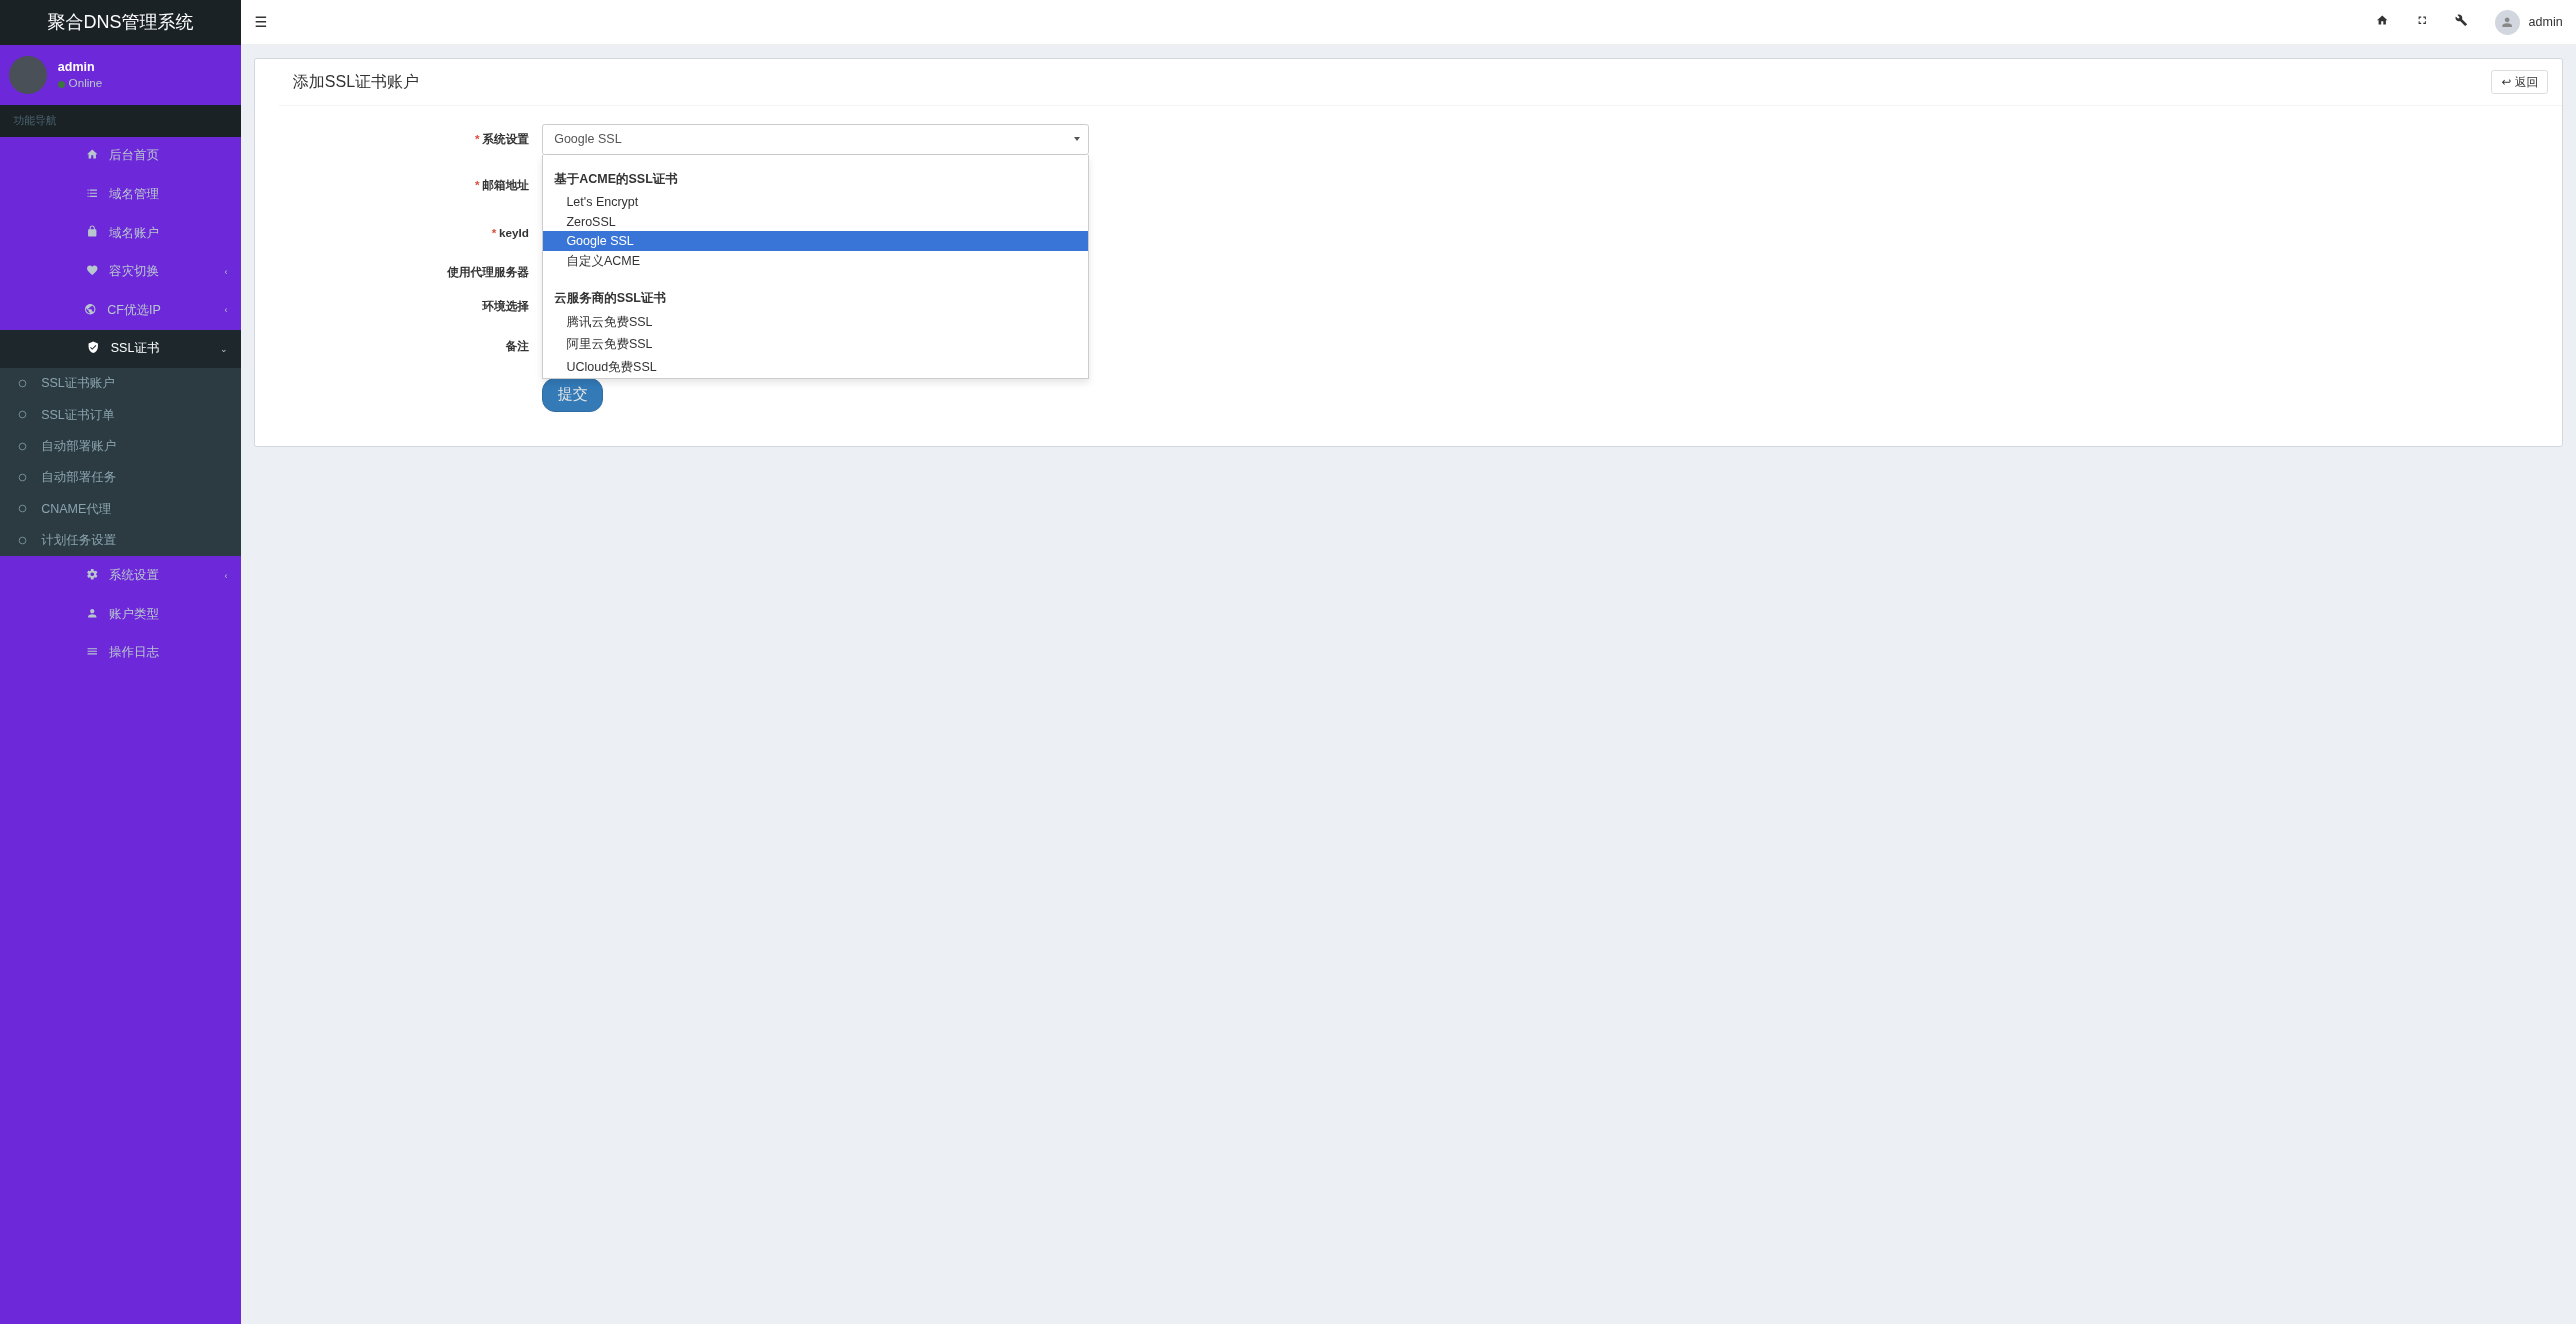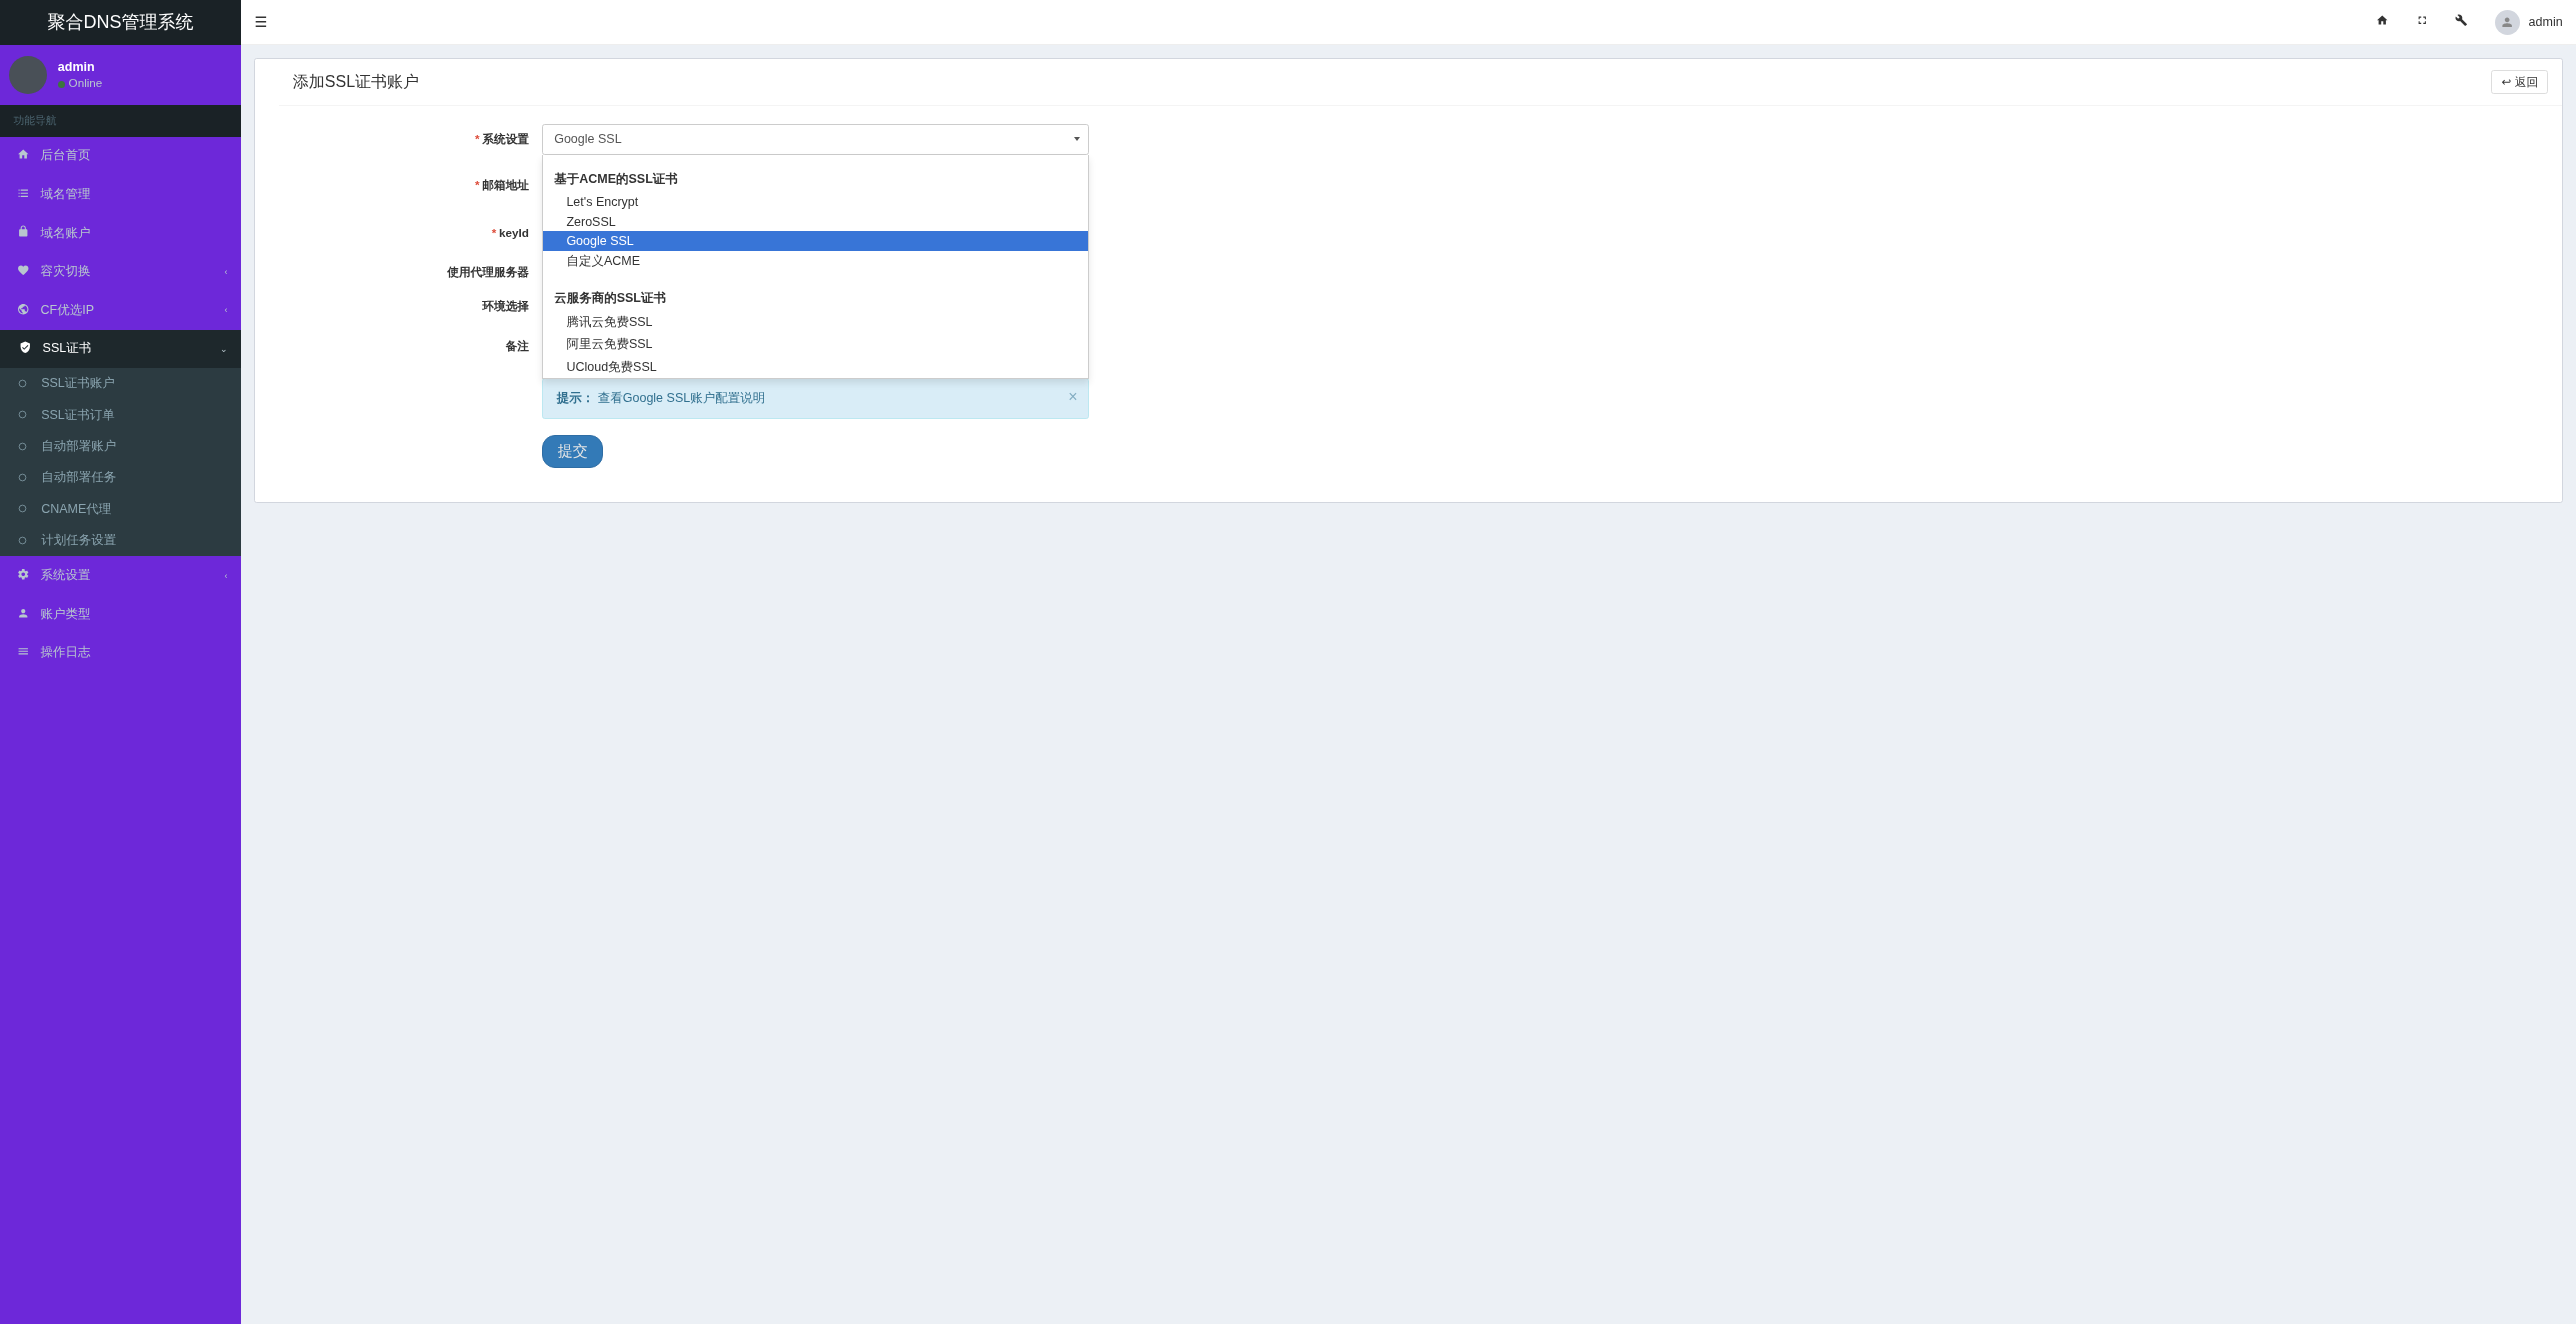--- a/index.html
+++ b/index.html
@@ -13,21 +13,21 @@
 .user-panel { padding: 10.8px 9px; display: flex; align-items: center; }
 .user-panel .image { width: 38px; height: 38px; border-radius: 50%; background: #495057; flex-shrink: 0; }
 .user-panel .info { padding-left: 10.8px; line-height: 1.3; }
 .user-panel .info .name { color: #fff; font-weight: 600; font-size: 12.5px; }
 .user-panel .info .status { color: #b8c7ce; font-size: 11.7px; }
 .user-panel .info .status .dot { display:inline-block; width:7.2px; height:7.2px; border-radius:50%; background:#3c763d; margin-right:3.6px; vertical-align: middle;}
 
 .sidebar-header { color: #4b646f; background: #1a2226; padding: 9px 13.4px; font-size: 10.8px; }
 
 .sidebar-menu { list-style: none; }
-.sidebar-menu > li > a { display: flex; align-items: center; padding: 10.8px 13.4px; color: #b8c7ce; text-decoration: none; font-size: 12.5px; position: relative; }
+.sidebar-menu > li > a { display: flex; align-items: center; padding: 10.8px 13.4px; color: #b8c7ce; text-decoration: none; font-size: 12.5px; position: relative; justify-content: center; }
 .sidebar-menu > li.active > a { background: #1e282c; color: #fff; border-left: 2.7px solid transparent; }
 .sidebar-menu .menu-icon { width: 20px; display: inline-block; text-align: center; margin-right: 7.2px; font-size: 12.5px; }
 .sidebar-menu .pull-right-icon { position: absolute; right: 13.4px; font-size: 9px; color: #b8c7ce; }
 
 .treeview-menu { list-style: none; background: #2c3b41; }
 .treeview-menu li a { display: flex; align-items: center; padding: 7.2px 13.4px 7.2px 18px; color: #8aa4af; text-decoration: none; font-size: 12.5px; }
 .treeview-menu .sub-icon { width: 16px; margin-right: 7.2px; font-size: 10.8px; }
 
 
 .content-wrapper { flex: 1; background: #ecf0f5; min-height: 100vh; }
@@ -323,30 +323,20 @@
                     <span>测试环境</span>
                   </label>
               </div>
             </div>
 
             <div class="form-group">
               <label class="control-label"><span>备注</span></label>
               <div class="col"><input type="text" class="form-control" placeholder="可留空" style=""></div>
             </div>
 
-            <div class="form-group">
-              <label class="control-label"></label>
-              <div class="col">
-                <div class="alert-info">
-                  <strong>提示：</strong>
-                  <a href="#">查看Google SSL账户配置说明</a>
-                  <span class="close">×</span>
-                </div>
-              </div>
-            </div>
 
             <div class="form-group">
               <label class="control-label"></label>
               <div class="col">
                 <button class="btn-primary">提交</button>
               </div>
             </div>
 
           </div>
         </div>

